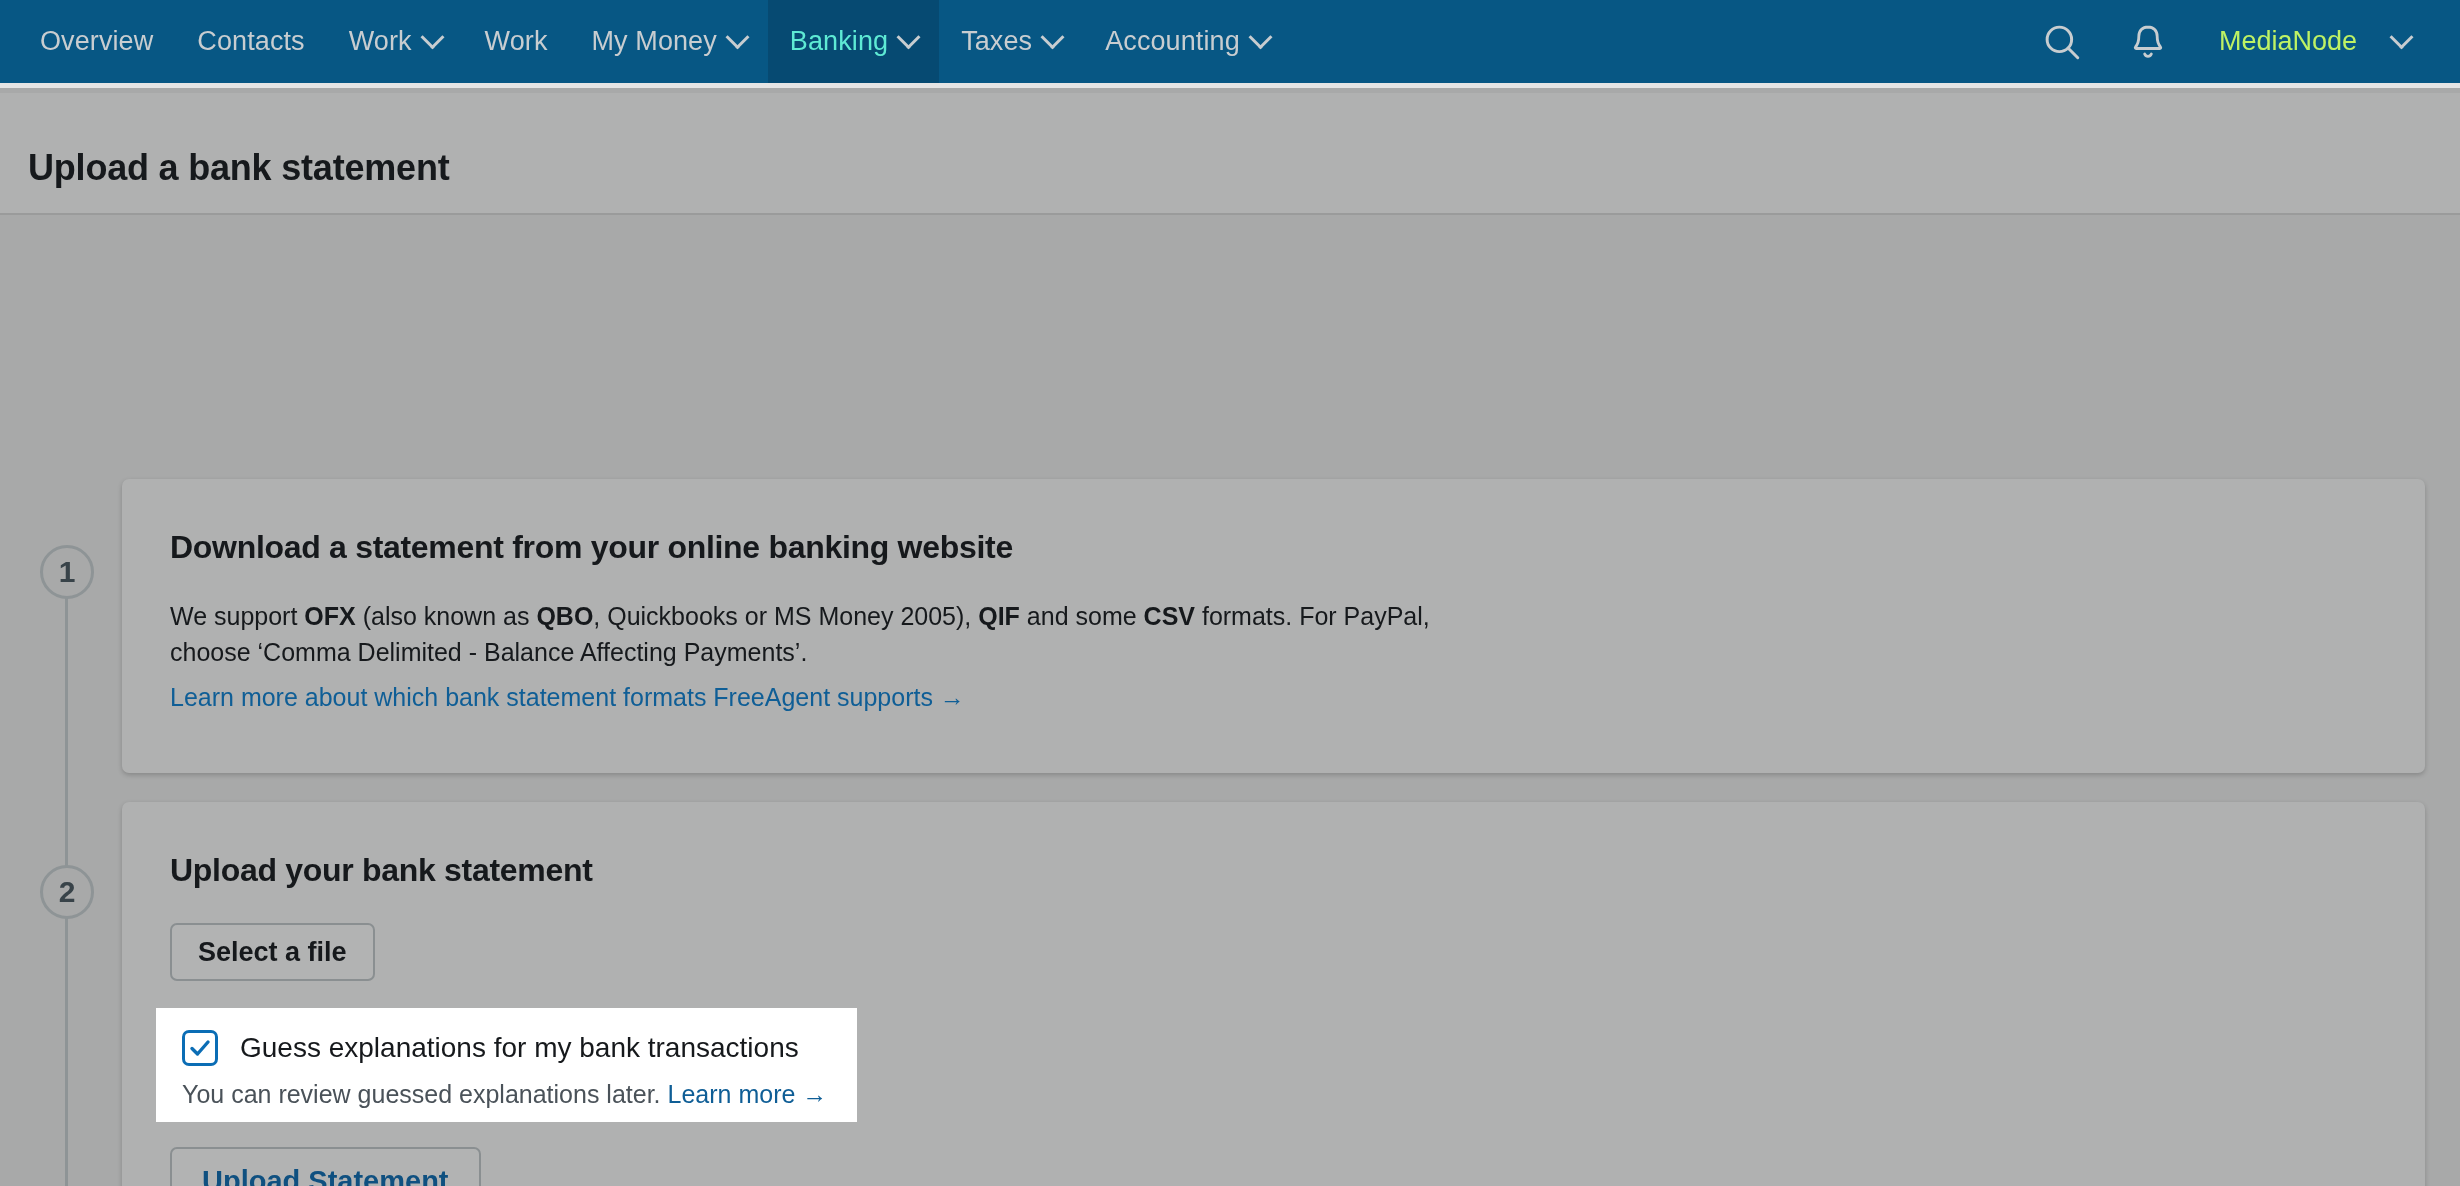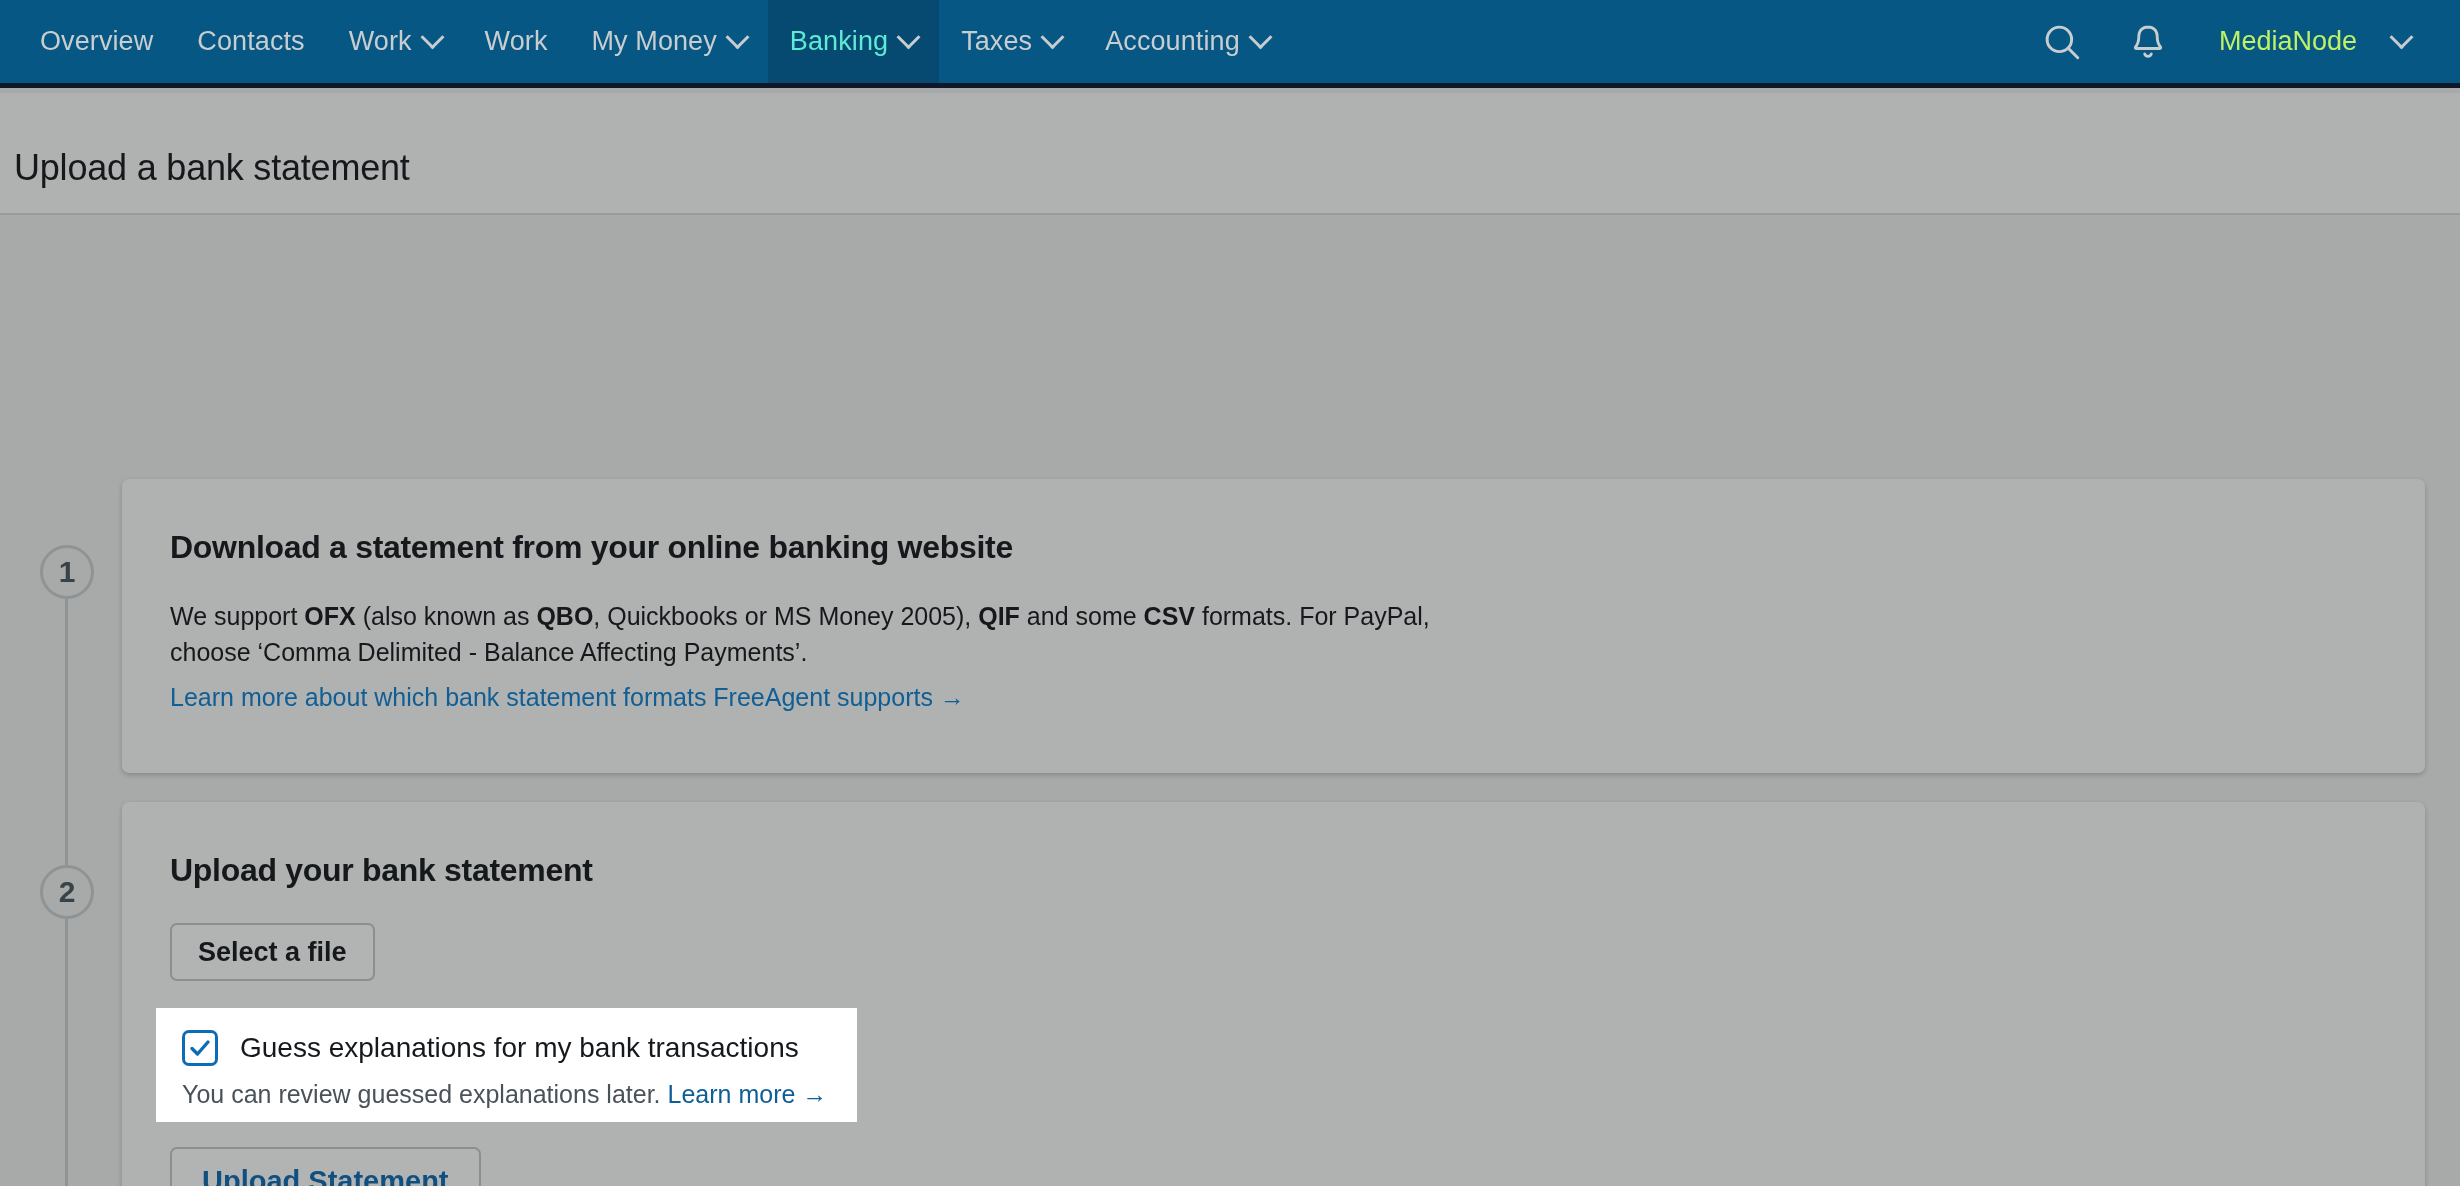--- a/index.html
+++ b/index.html
@@ -8,21 +8,21 @@
     font-family: "Liberation Sans", sans-serif;
     background: #a8a9a9;
     overflow: hidden;
   }
 
   
   .topnav {
     position: absolute; left: 0; top: 0;
     width: 2460px; height: 88px;
     background: #075784;
-    border-bottom: 5px solid #0f172a;
+    border-bottom: 5px solid #e5e5e5;
     display: flex; align-items: stretch;
   }
   .nav-left { display: flex; align-items: stretch; padding-left: 18px; }
   .nav-item {
     display: flex; align-items: center; gap: 12px;
     padding: 0 22px;
     color: #c8cdd0; font-size: 27px; letter-spacing: .1px;
     white-space: nowrap; cursor: pointer;
   }
   .nav-item.active { background: #064a72; color: #5eead4; align-items: center; }
@@ -47,22 +47,22 @@
 
   
   .titlebar {
     position: absolute; left: 0; top: 93px;
     width: 2460px; height: 122px;
     background: #b0b1b1;
     border-bottom: 2px solid #9a9b9b;
     display: flex; align-items: center;
   }
   .page-title {
-    padding-left: 14px;
-    font-size: 36px; font-weight: normal; color: #16191c;
+    padding-left: 28px;
+    font-size: 36px; font-weight: bold; color: #16191c;
     letter-spacing: -.2px;
     margin-top: 29px;
   }
 
   
   .content {
     position: absolute; left: 0; top: 217px;
     width: 2460px; height: 969px;
     background: #a8a9a9;
   }

